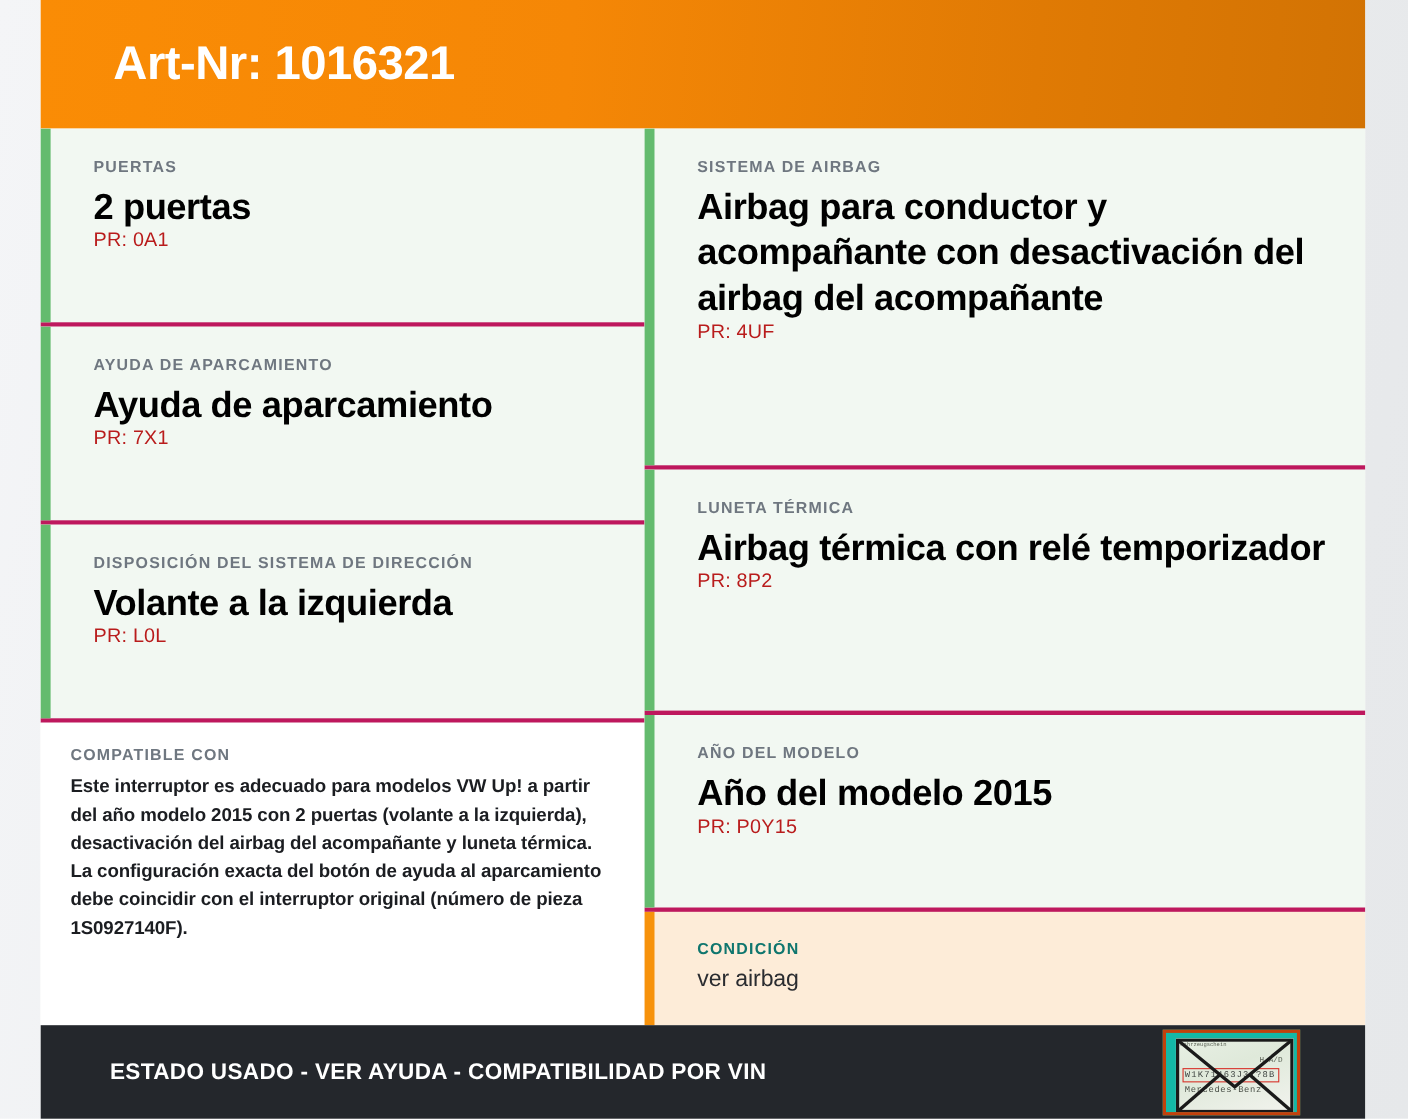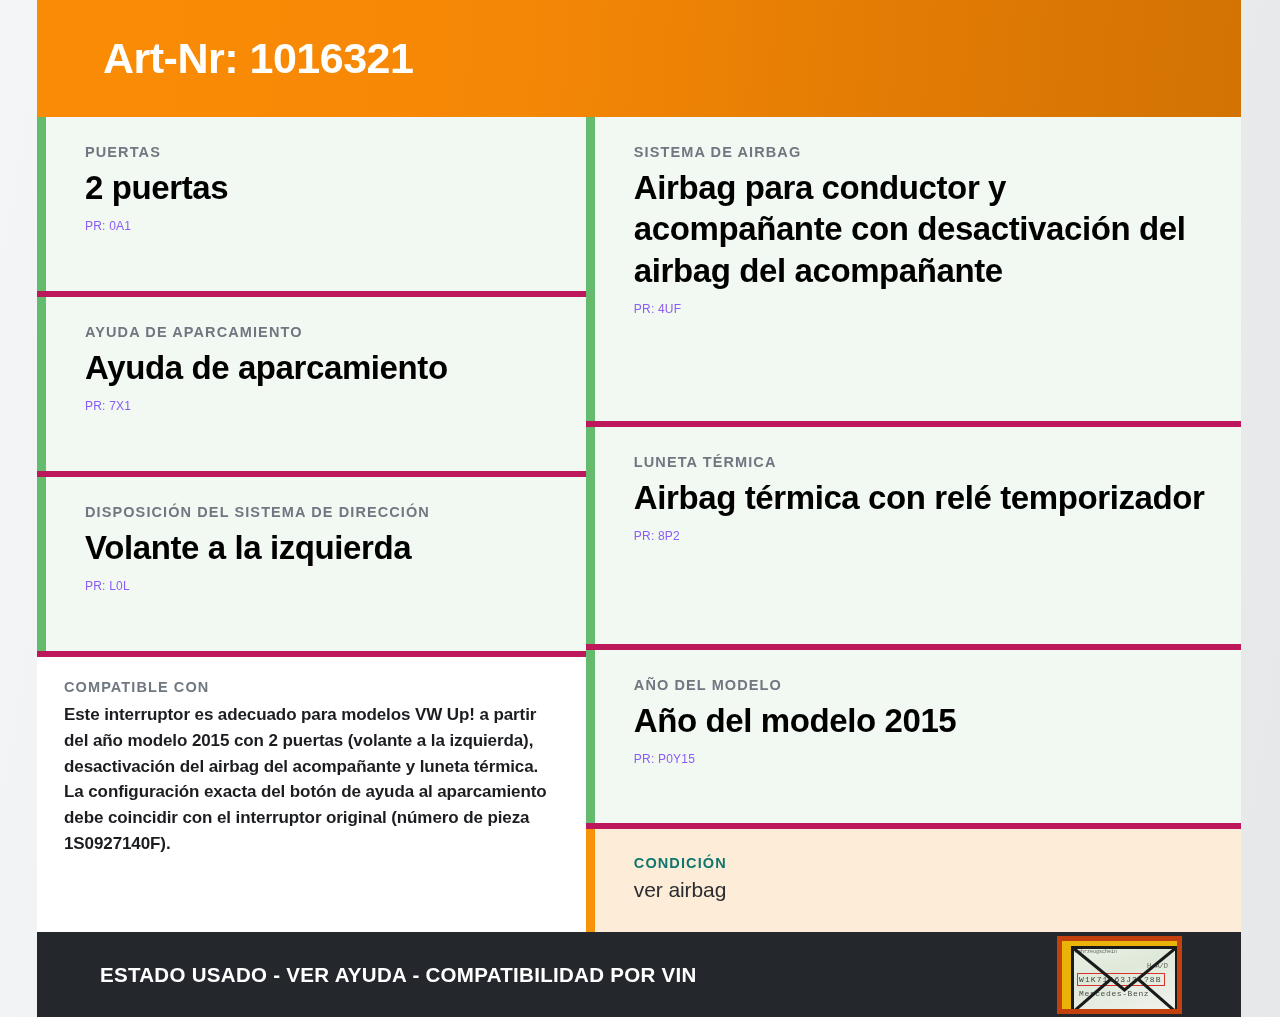--- a/index.html
+++ b/index.html
@@ -57,21 +57,21 @@
     box-sizing: border-box;
   }
   .col-left  { width: 604px; }
   .col-right { width: 721px; }
 
   .card {
     position: relative;
     box-sizing: border-box;
     padding: 27px 30px 24px 48px;
     background: #f2f8f2;
-    border-bottom: 6px solid #be185d;
+    border-bottom: 4px solid #be185d;
   }
   .card::before {
     content: "";
     position: absolute;
     left: 0; top: 0; bottom: 0;
     width: 9px;
     background: #64bb6e;
   }
   .card.plain {
     background: #ffffff;
@@ -96,23 +96,22 @@
   .card.warn .card-label { color: #0f766e; }
 
   .card-value {
     font-size: 33px;
     font-weight: bold;
     color: #000000;
     line-height: 1.25;
     letter-spacing: -0.4px;
   }
   .card-pr {
-    margin-top: 11px;
-    font-size: 12px;
-    color: #8b5cf6;
+    font-size: 18px;
+    color: #b91c1c;
     letter-spacing: 0.2px;
   }
   .card-body {
     font-size: 17px;
     font-weight: bold;
     line-height: 1.52;
     color: #1b1d21;
     letter-spacing: -0.1px;
     max-width: 540px;
   }
@@ -144,22 +143,22 @@
     color: #ffffff;
     font-size: 20.5px;
     font-weight: bold;
     letter-spacing: 0.3px;
   }
 
   .footer-thumb {
     position: relative;
     width: 125px;
     height: 78px;
-    background: #eab308;
-    border: 5px solid #c2410c;
+    background: #14b8a6;
+    border: 3px solid #c2410c;
     box-sizing: border-box;
     overflow: hidden;
     flex: 0 0 auto;
     margin-right: 29px;
   }
   .thumb-doc {
     position: absolute;
     left: 9px; top: 5px;
     width: 107px; height: 68px;
     background: linear-gradient(160deg, #e8f0e4 0%, #dfe9da 40%, #f2f3ee 100%);

